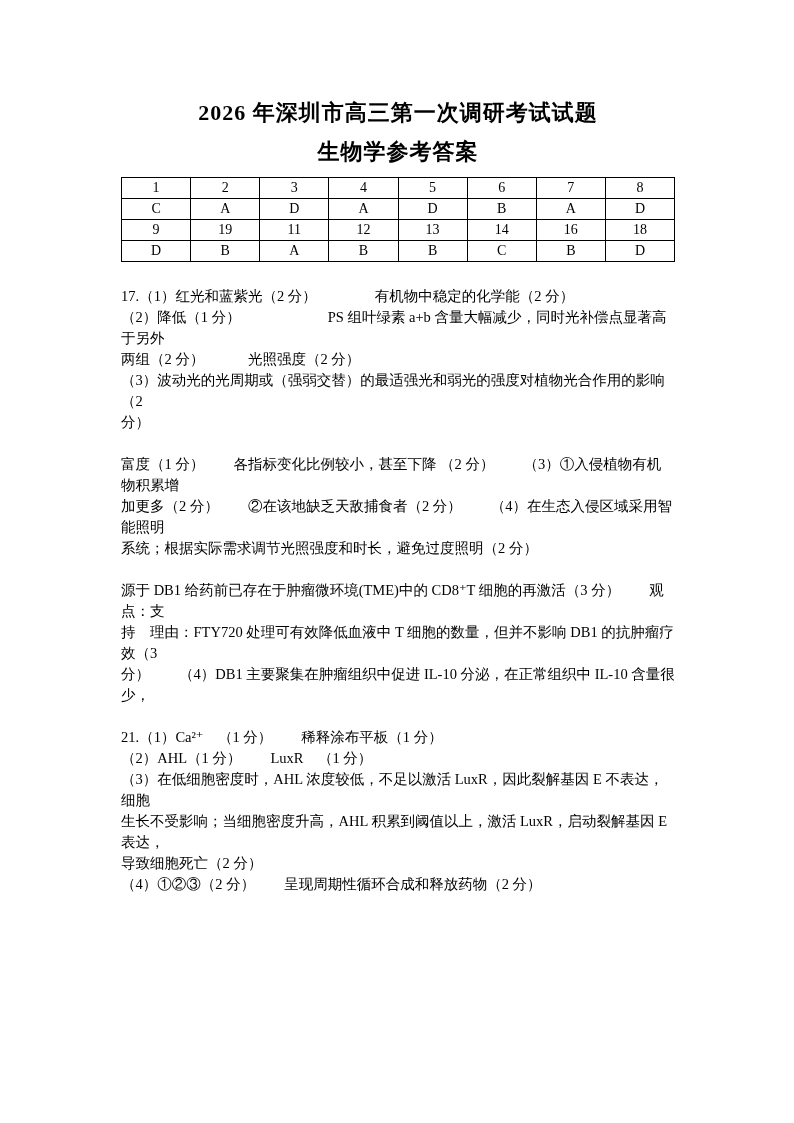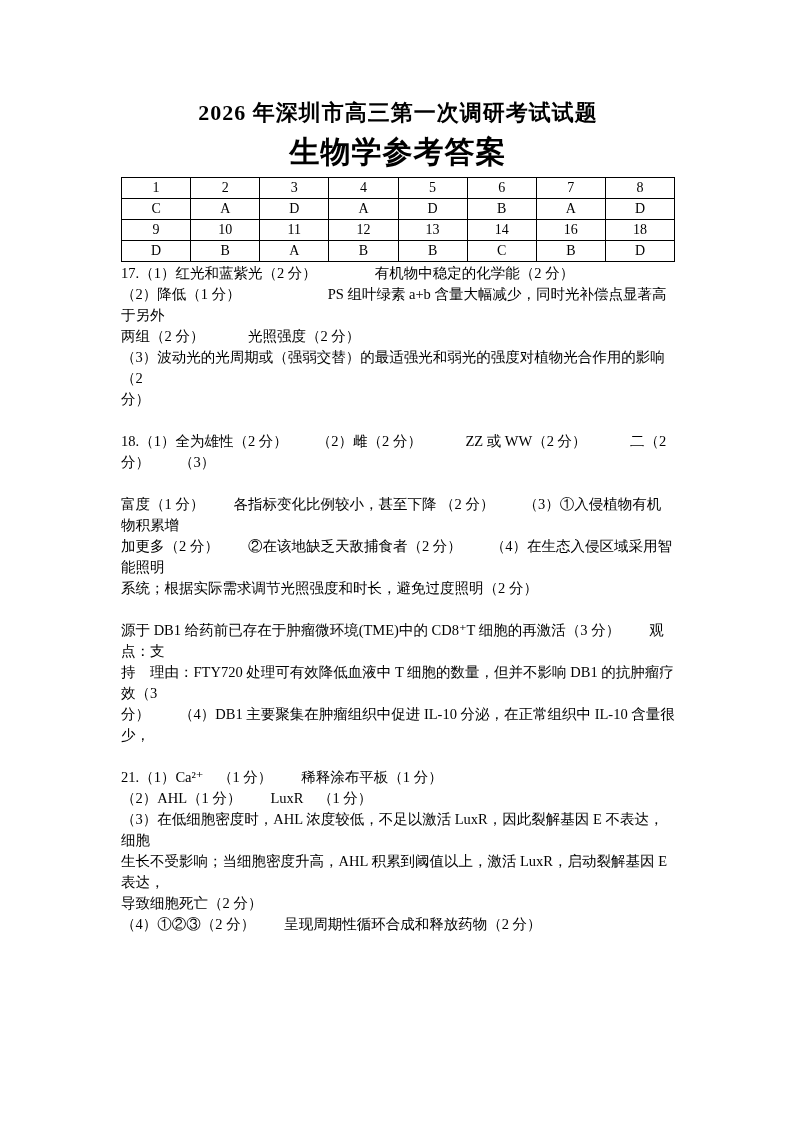--- a/index.html
+++ b/index.html
@@ -24,42 +24,42 @@
     margin: 0;
     text-align: center;
     font-size: 22px;
     line-height: 34px;
     font-weight: 700;
     letter-spacing: 1px;
   }
   .doc-subtitle {
     margin: 6px 0 0 0;
     text-align: center;
-    font-size: 30px;
+    font-size: 22px;
     line-height: 32px;
     font-weight: 700;
     letter-spacing: 1px;
   }
   table.answer-table {
     margin-top: 9px;
     width: 100%;
     border-collapse: collapse;
     table-layout: fixed;
   }
   table.answer-table td {
     border: 1px solid #000000;
     height: 20px;
     text-align: center;
     vertical-align: middle;
     font-size: 14px;
     font-family: "Liberation Serif", "DejaVu Serif", serif;
     padding: 0;
   }
   .answers {
-    margin-top: 1px;
+    margin-top: 24px;
     font-size: 14.5px;
     line-height: 21px;
   }
   .answer-block {
     margin-bottom: 21px;
   }
   .answer-line {
     white-space: pre-wrap;
     word-break: break-all;
   }
@@ -88,21 +88,21 @@
           <td>A</td>
           <td>D</td>
           <td>A</td>
           <td>D</td>
           <td>B</td>
           <td>A</td>
           <td>D</td>
         </tr>
         <tr>
           <td>9</td>
-          <td>10</td>
+          <td>19</td>
           <td>11</td>
           <td>12</td>
           <td>13</td>
           <td>14</td>
           <td>16</td>
           <td>18</td>
         </tr>
         <tr>
           <td>D</td>
           <td>B</td>
@@ -118,21 +118,20 @@
 
   <div class="answers" id="answers-section">
       <div class="answer-block">
         <div class="answer-line">17.（1）红光和蓝紫光（2 分）　　　　有机物中稳定的化学能（2 分）</div>
         <div class="answer-line">（2）降低（1 分）　　　　　　PS 组叶绿素 a+b 含量大幅减少，同时光补偿点显著高于另外</div>
         <div class="answer-line">两组（2 分）　　　光照强度（2 分）</div>
         <div class="answer-line">（3）波动光的光周期或（强弱交替）的最适强光和弱光的强度对植物光合作用的影响（2</div>
         <div class="answer-line">分）</div>
       </div>
       <div class="answer-block">
-        <div class="answer-line">18.（1）全为雄性（2 分）　　（2）雌（2 分）　　　ZZ 或 WW（2 分）　　　二（2 分）　　（3）</div>
       </div>
       <div class="answer-block">
         <div class="answer-line">富度（1 分）　　各指标变化比例较小，甚至下降 （2 分）　　（3）①入侵植物有机物积累增</div>
         <div class="answer-line">加更多（2 分）　　②在该地缺乏天敌捕食者（2 分）　　（4）在生态入侵区域采用智能照明</div>
         <div class="answer-line">系统；根据实际需求调节光照强度和时长，避免过度照明（2 分）</div>
       </div>
       <div class="answer-block">
         <div class="answer-line">源于 DB1 给药前已存在于肿瘤微环境(TME)中的 CD8⁺T 细胞的再激活（3 分）　　观点：支</div>
         <div class="answer-line">持　理由：FTY720 处理可有效降低血液中 T 细胞的数量，但并不影响 DB1 的抗肿瘤疗效（3</div>
         <div class="answer-line">分）　　（4）DB1 主要聚集在肿瘤组织中促进 IL-10 分泌，在正常组织中 IL-10 含量很少，</div>

